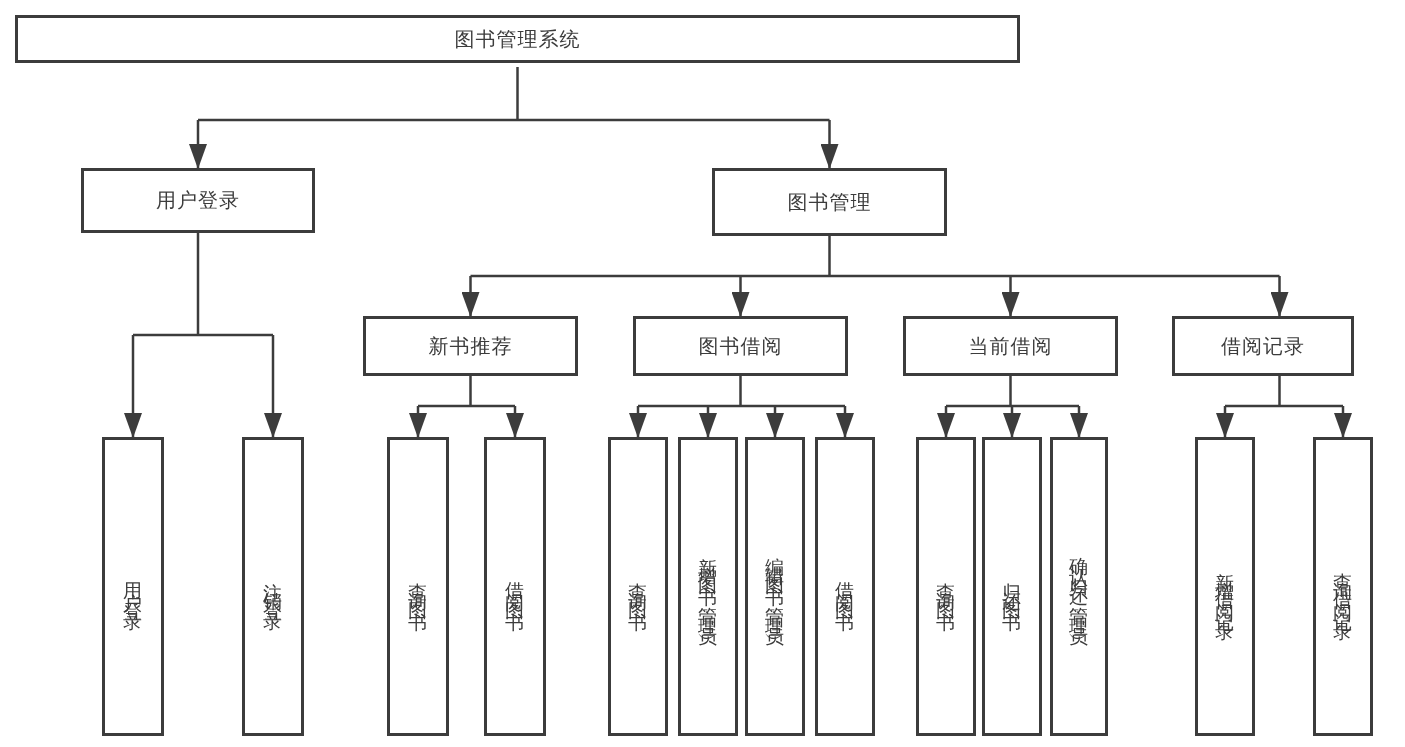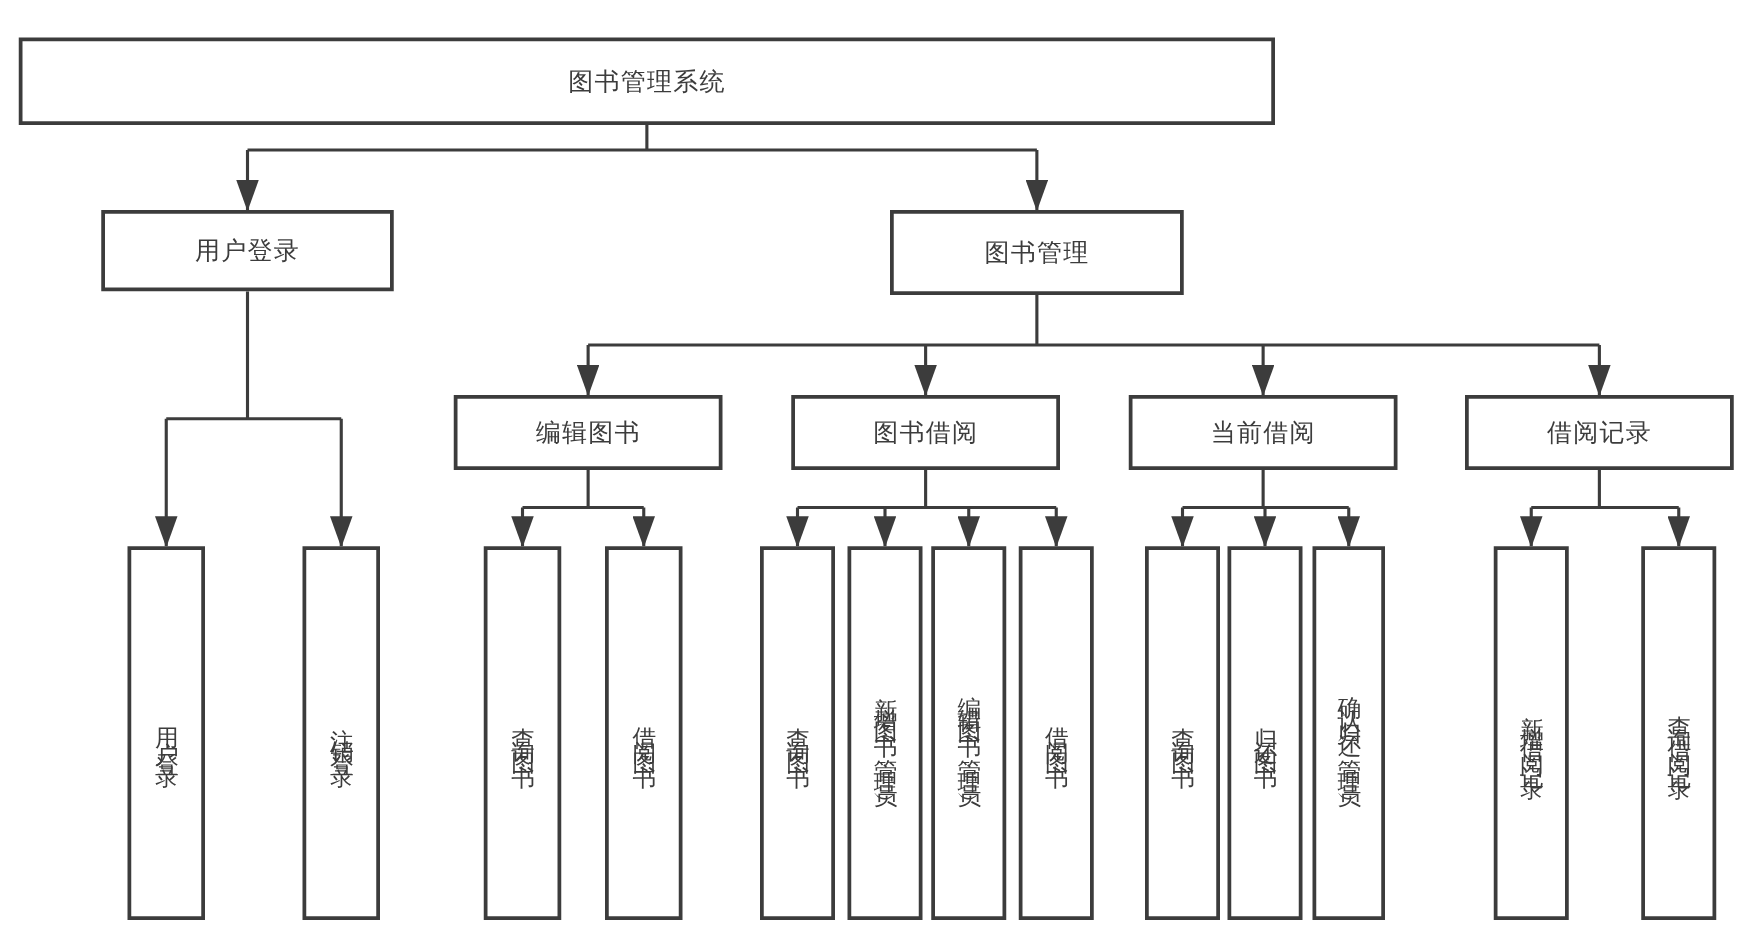--- a/index.html
+++ b/index.html
@@ -84,39 +84,39 @@
       <path d="M1010.5,376 L1010.5,406" stroke="#3c3c3c" stroke-width="2.5" fill="none"></path>
       <path d="M946,406 L1079,406" stroke="#3c3c3c" stroke-width="2.5" fill="none"></path>
       <path d="M946,406 L946,438" stroke="#3c3c3c" stroke-width="2.5" fill="none" marker-end="url(#arrw)"></path>
       <path d="M1012,406 L1012,438" stroke="#3c3c3c" stroke-width="2.5" fill="none" marker-end="url(#arrw)"></path>
       <path d="M1079,406 L1079,438" stroke="#3c3c3c" stroke-width="2.5" fill="none" marker-end="url(#arrw)"></path>
       <path d="M1279.5,376 L1279.5,406" stroke="#3c3c3c" stroke-width="2.5" fill="none"></path>
       <path d="M1225,406 L1343,406" stroke="#3c3c3c" stroke-width="2.5" fill="none"></path>
       <path d="M1225,406 L1225,438" stroke="#3c3c3c" stroke-width="2.5" fill="none" marker-end="url(#arrw)"></path>
       <path d="M1343,406 L1343,438" stroke="#3c3c3c" stroke-width="2.5" fill="none" marker-end="url(#arrw)"></path>
     </svg>
-<div class="node horiz" style="left: 15px; top: 30px; width: 1005px; height: 70px;">
+<div class="node horiz" style="left: 15px; top: 15px; width: 1005px; height: 48px;">
       <span>图书管理系统</span>
     </div>
     <div class="node horiz" style="left: 81px; top: 168px; width: 234px; height: 65px;">
       <span>用户登录</span>
     </div>
     <div class="node horiz" style="left: 712px; top: 168px; width: 235px; height: 68px;">
       <span>图书管理</span>
     </div>
     <div class="node horiz" style="left: 363px; top: 316px; width: 215px; height: 60px;">
-      <span>编辑图书</span>
+      <span>新书推荐</span>
     </div>
     <div class="node horiz" style="left: 903px; top: 316px; width: 215px; height: 60px;">
       <span>当前借阅</span>
     </div>
     <div class="node horiz" style="left: 633px; top: 316px; width: 215px; height: 60px;">
       <span>图书借阅</span>
     </div>
-    <div class="node horiz" style="left: 1172px; top: 316px; width: 215px; height: 60px; text-align: center;">
+    <div class="node horiz" style="left: 1172px; top: 316px; width: 182px; height: 60px; text-align: center;">
       <span>借阅记录</span>
     </div>
     <div class="node vert" style="left: 102px; top: 437px; width: 62px; height: 299px;">
       <span>用户登录</span>
     </div>
     <div class="node vert" style="left: 242px; top: 437px; width: 62px; height: 299px;">
       <span>注销登录</span>
     </div>
     <div class="node vert" style="left: 387px; top: 437px; width: 62px; height: 299px;">
       <span>查询图书</span>

